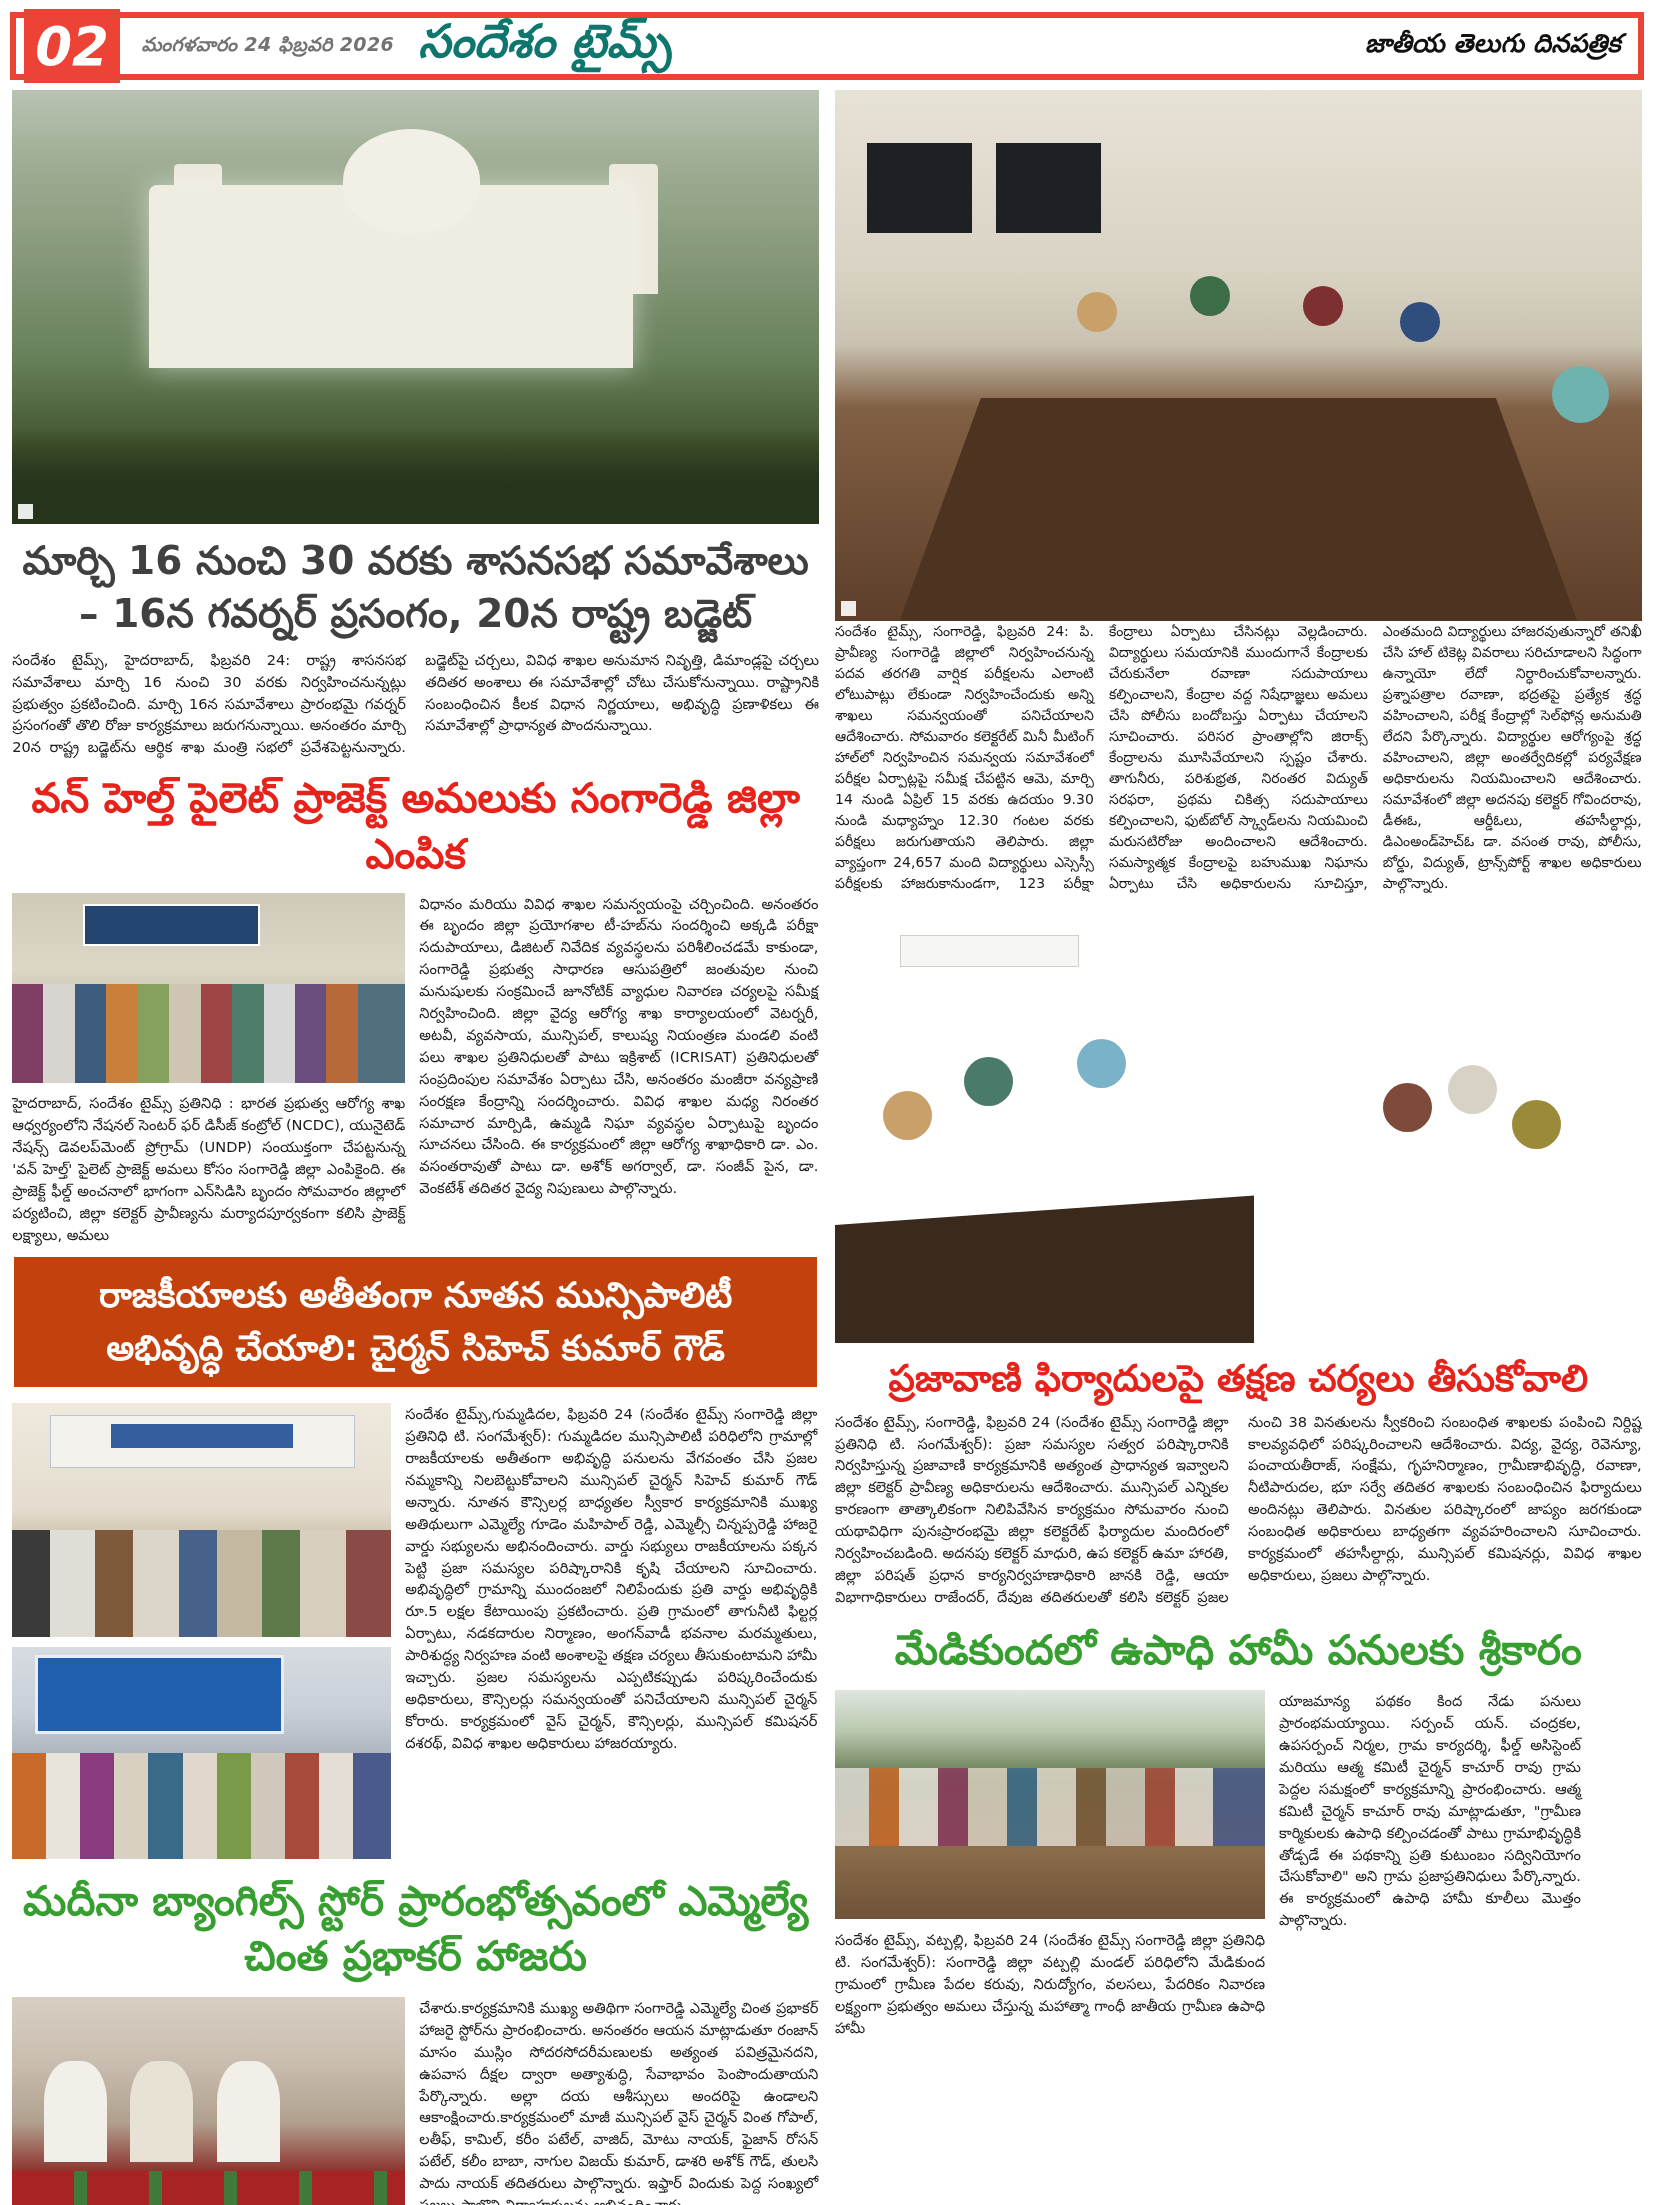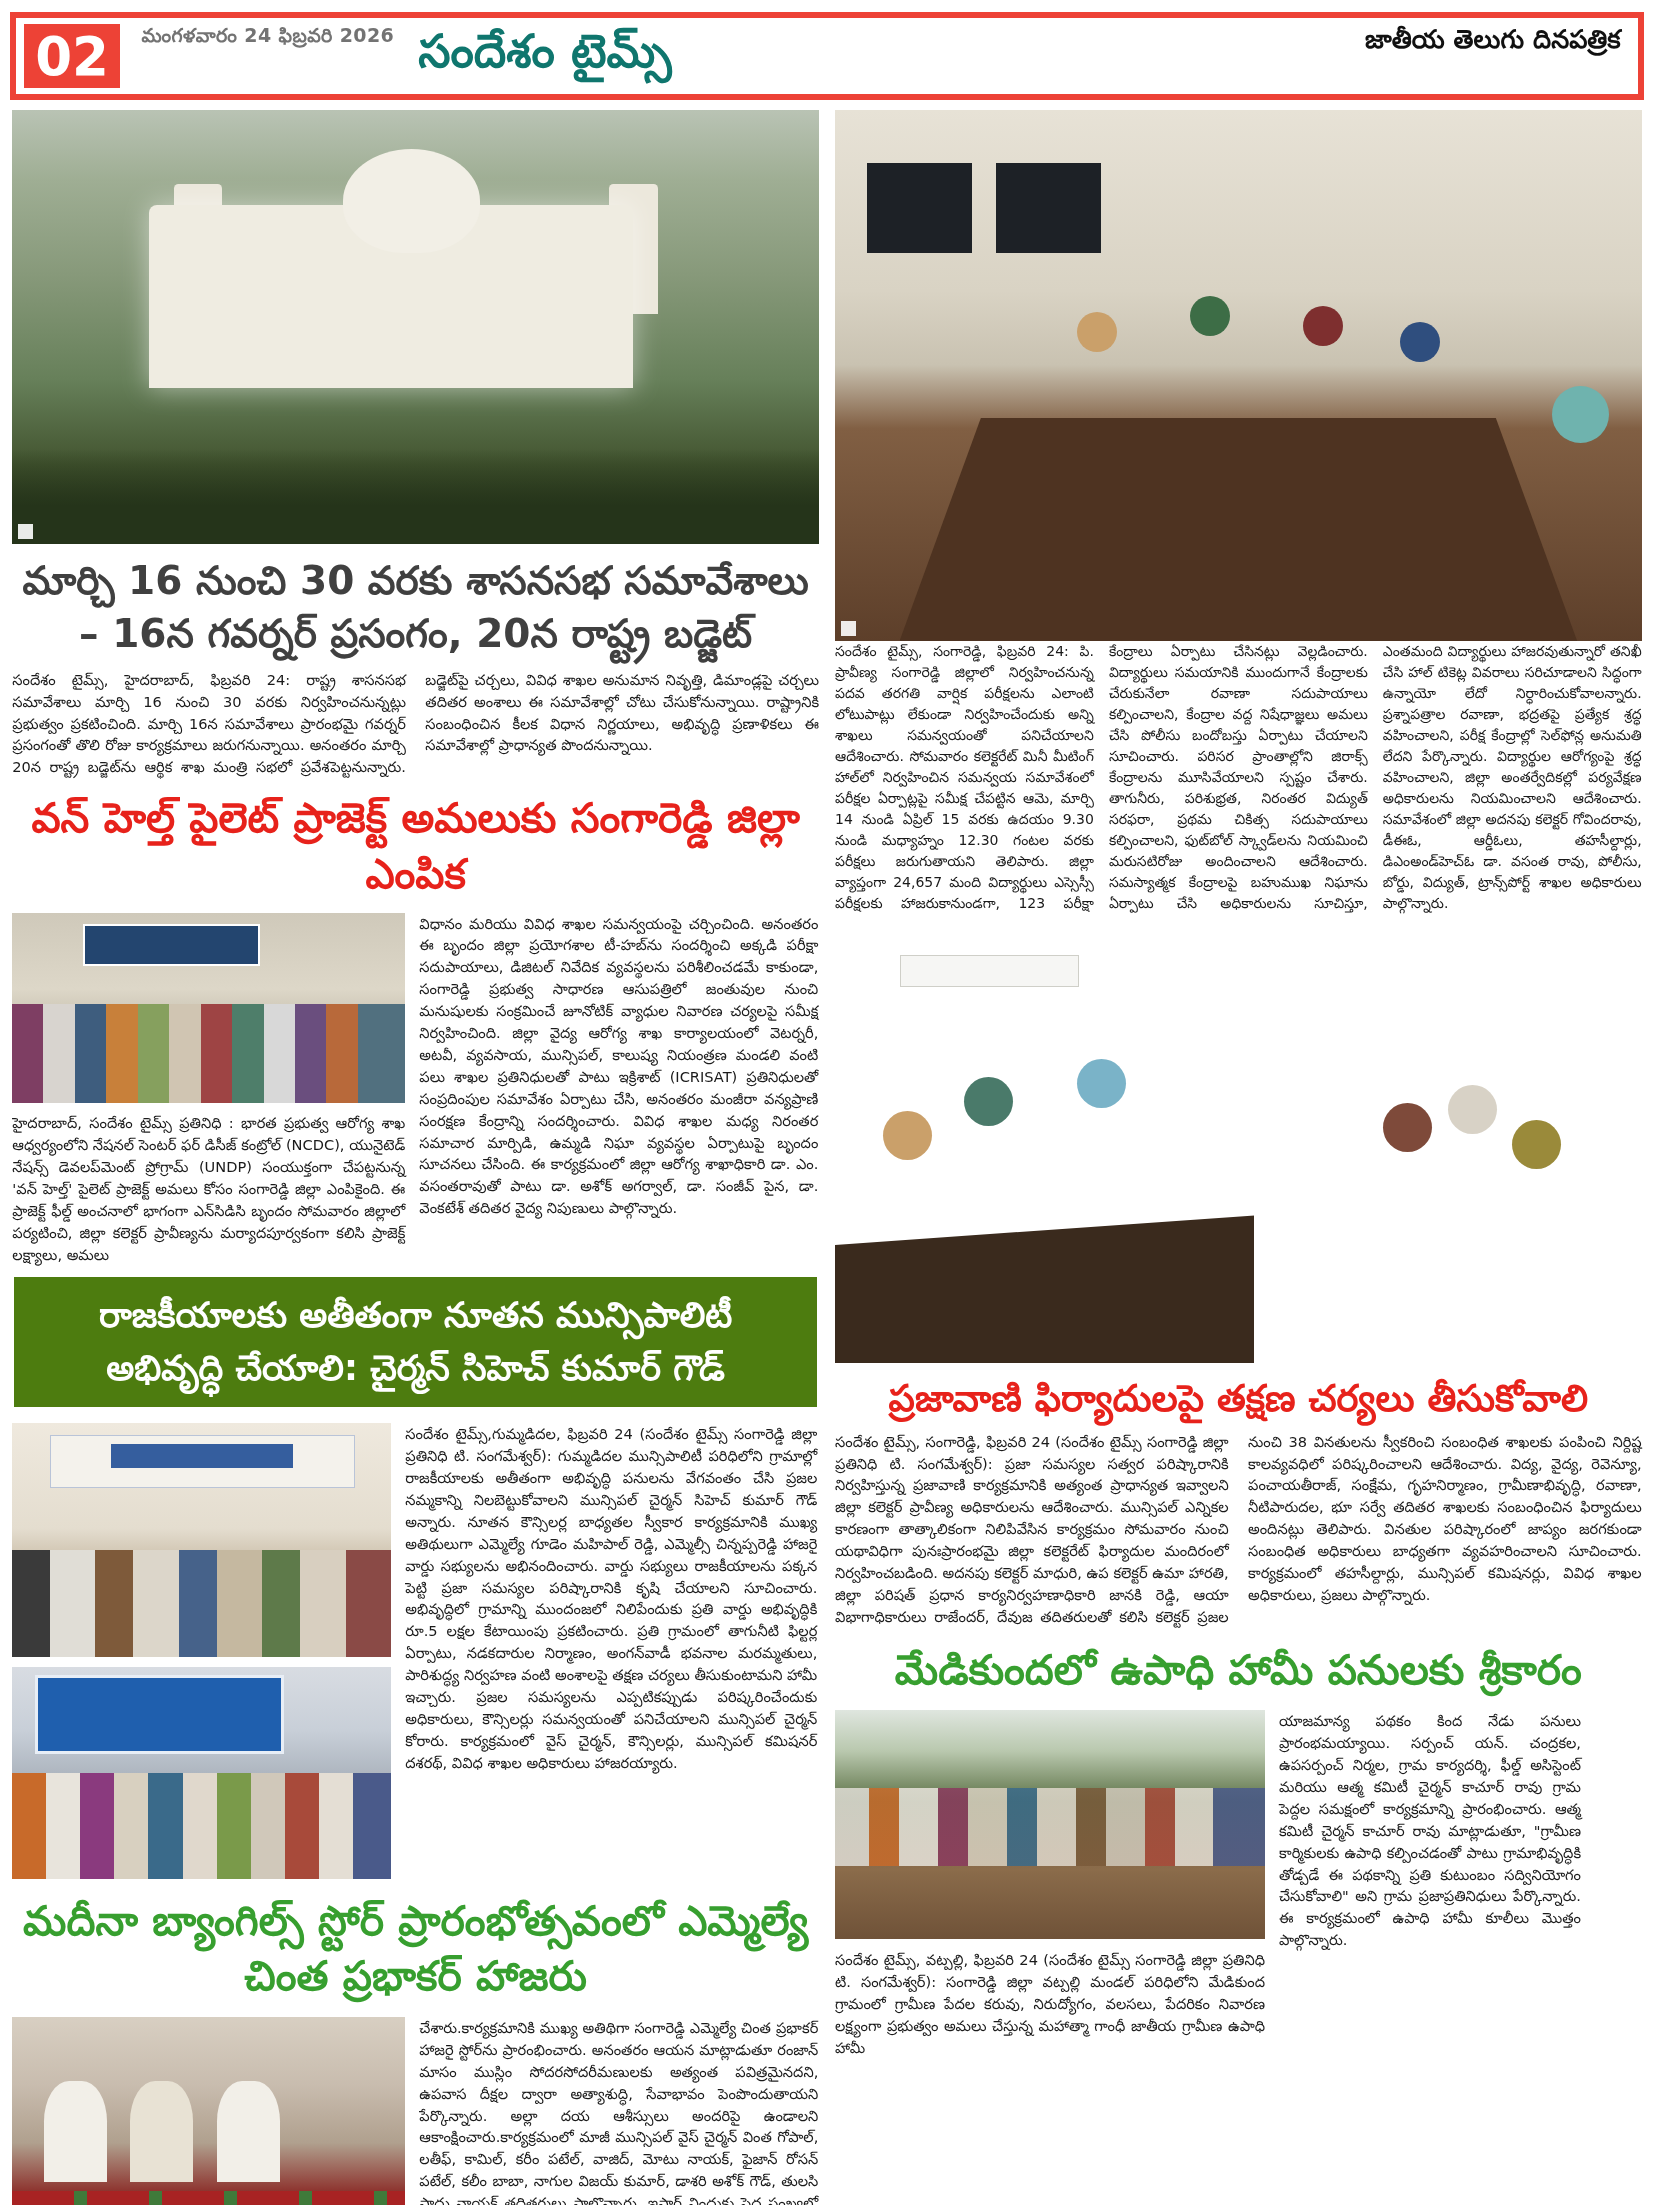--- a/index.html
+++ b/index.html
@@ -1,38 +1,38 @@
 <!DOCTYPE html>
 <html style="font-size:7px"><head>
 <meta charset="utf-8">
 <style>
   html,body{margin:0;padding:0;background:#ffffff;overflow:hidden;}
   body{width:1654px;height:2547px;font-family:"DejaVu Sans","Liberation Sans",sans-serif;color:#151515;}
   .page{width:1654px;height:2547px;position:relative;background:#fff;}
 
   
-  .masthead{margin:12.3px 9.7px 4.4px 9.7px;border:6.2px solid #ed4236;display:flex;
-            padding:6.2px 17.6px 6.2px 8px;height:88px;box-sizing:border-box;background:#fff;}
+  .masthead{margin:12.3px 9.7px 4.4px 9.7px;border:6.2px solid #ed4236;display:flex;align-items:center;
+            padding:6.2px 17.6px 6.2px 8px;height:68px;box-sizing:border-box;background:#fff;font-style:italic;}
   .pagenum{background:#ed4236;color:#fff;font-weight:bold;font-size:53px;line-height:1;
            padding:10.6px 11.5px;margin-right:21px;display:flex;align-items:center;justify-content:center;}
   .date{font-size:19px;font-weight:bold;color:#737373;letter-spacing:0.4px;white-space:nowrap;}
   .papername{font-size:46px;font-weight:bold;color:#0f766e;margin-left:24px;white-space:nowrap;}
   .tagline{font-size:25.6px;font-weight:bold;color:#111;margin-left:auto;white-space:nowrap;}
 
   
   .cols{display:flex;gap:16px;padding:5.3px 12.3px 0 12.3px;}
   .col{width:807px;display:flex;flex-direction:column;}
 
   
   .hl{font-weight:bold;text-align:center;line-height:1.35;}
   .hl.magenta{color:#404040;font-size:39px;margin:11.5px 4.4px 8px 4.4px;}
   .hl.red{color:#e7221b;font-size:41px;margin:13.2px 4.4px 7px 4.4px;}
   .hl.green{color:#379f2f;font-size:41px;margin:15px 4.4px 8.8px 4.4px;}
   .hl.red-one{color:#e7221b;font-size:37px;margin:11.5px 4.4px 6.2px 4.4px;}
-  .banner{background:#4d7c0f;color:#fff;font-weight:bold;font-size:35px;line-height:1.5;
+  .banner{background:#c2410c;color:#fff;font-weight:bold;font-size:35px;line-height:1.5;
           text-align:center;padding:12.3px 26.5px;margin:11.5px 1.8px 13.2px 1.8px;}
   .body-txt{font-size:14.6px;line-height:1.5;text-align:justify;color:#1a1a1a;}
   .two-col{column-count:2;column-gap:19.4px;}
   .three-col{column-count:3;column-gap:15px;}
   .row{display:flex;gap:14px;margin-top:3.5px;}
 
   
   .photo{position:relative;overflow:hidden;flex-shrink:0;}
   .wm{position:absolute;left:6.2px;bottom:5.3px;width:15px;height:15px;background:#fff;opacity:.9;}
 

